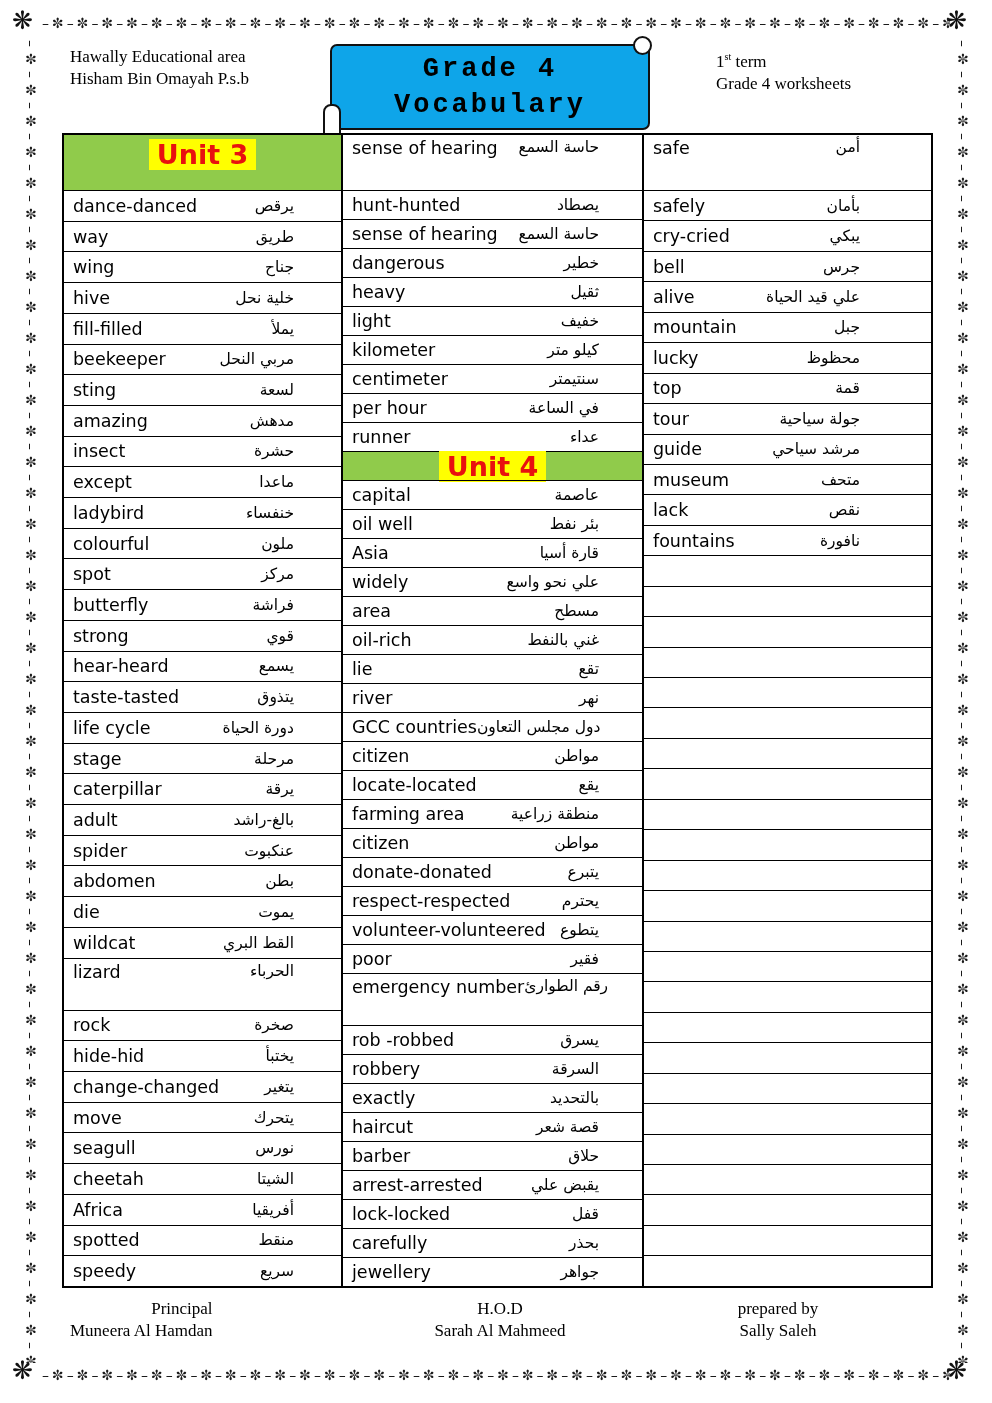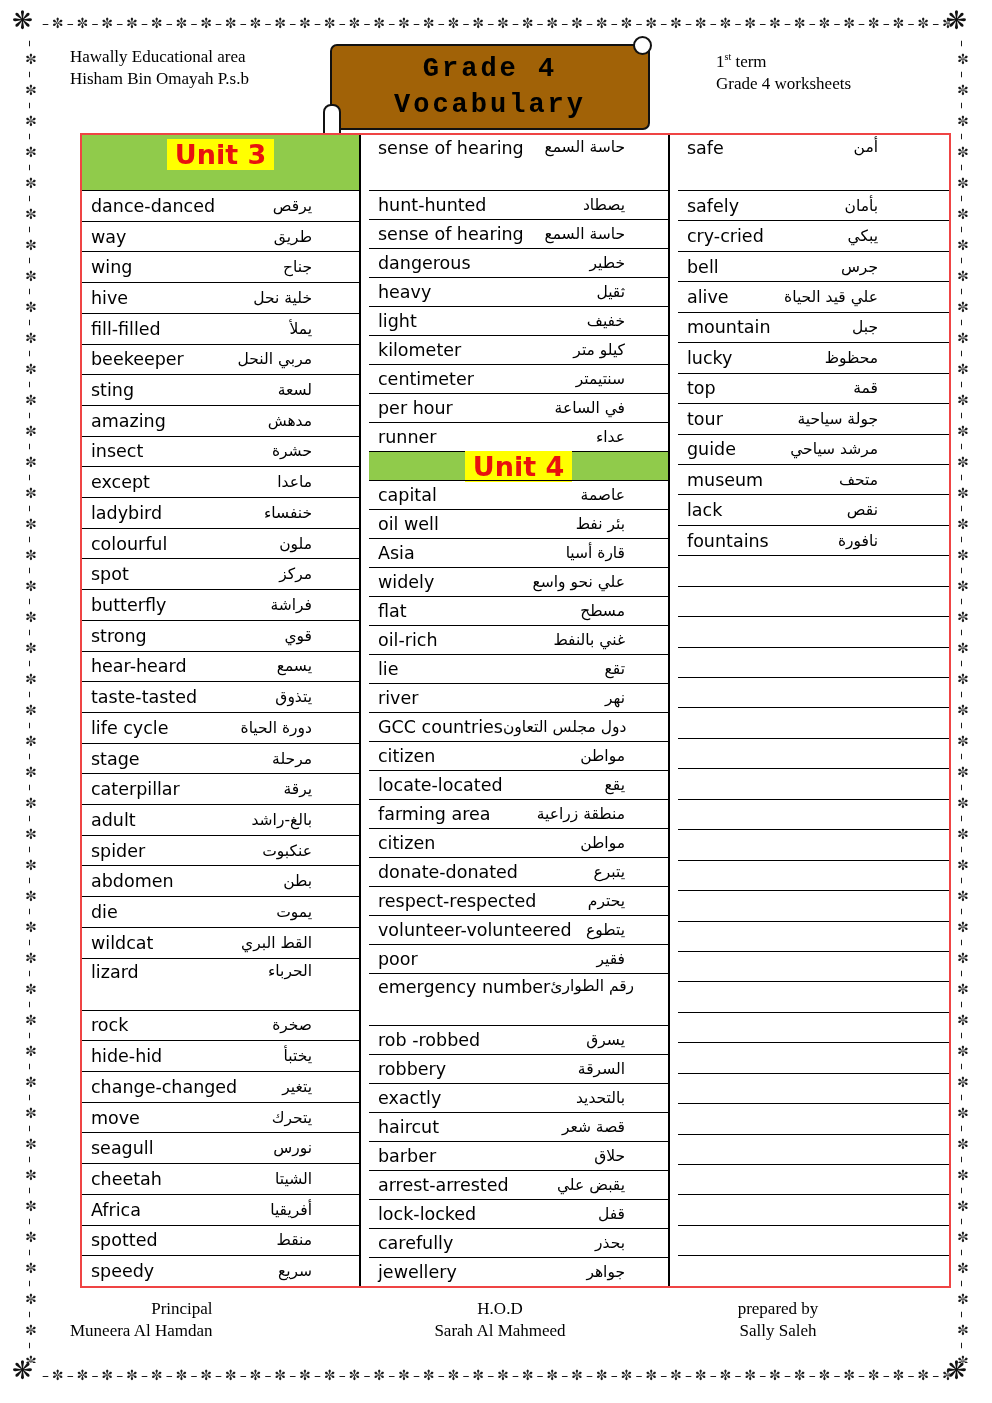--- a/index.html
+++ b/index.html
@@ -19,33 +19,33 @@
   .corner.tr{left:946px;top:6px;}
   .corner.bl{left:12px;top:1356px;}
   .corner.br{left:946px;top:1356px;}
 
   
   .hdr-left{position:absolute;left:70px;top:46px;font-family:"Liberation Serif",serif;
             font-size:17px;line-height:22px;}
   .hdr-right{position:absolute;left:716px;top:46px;font-family:"Liberation Serif",serif;
              font-size:17px;line-height:22px;}
   .hdr-right sup{font-size:10px;}
-  .banner{position:absolute;left:330px;top:44px;width:316px;height:82px;background:#a16207;
+  .banner{position:absolute;left:330px;top:44px;width:316px;height:82px;background:#0ea5e9;
           border:2.5px solid #111;border-radius:7px;display:flex;flex-direction:column;
           justify-content:center;align-items:center;}
   .banner .curl-tr{position:absolute;right:-4px;top:-10px;width:15px;height:15px;
           border:2.5px solid #111;border-radius:50%;background:#fff;}
   .banner .curl-bl{position:absolute;left:-9px;bottom:-14px;width:14px;height:34px;
           border:2.5px solid #111;border-radius:8px;background:#fff;}
   .banner .t{font-family:"Liberation Mono",monospace;font-weight:bold;font-size:27px;
           letter-spacing:3px;line-height:36px;}
 
   
-  .vtable{position:absolute;left:80px;top:133px;width:867px;height:1151px;
-          border:2px solid #ef4444;display:flex;gap:8px;}
+  .vtable{position:absolute;left:62px;top:133px;width:867px;height:1151px;
+          border:2px solid #000000;display:flex;}
   .col{display:flex;flex-direction:column;min-width:0;}
   .col0{width:277px;border-right:2px solid #000;}
   .col1{width:299px;border-right:2px solid #000;}
   .col2{flex:1;}
   .row{flex:1 1 0;min-height:0;display:flex;align-items:center;padding:0 9px;box-sizing:border-box;}
   .row + .row{border-top:1.6px solid #000;}
   .row.lead{flex:0 0 55px;align-items:flex-start;padding-top:3px;}
   .row.big{flex:0 0 52px;align-items:flex-start;padding-top:3px;}
   .en{font-size:17.5px;white-space:nowrap;}
   .ar{margin-left:auto;font-size:15.5px;white-space:nowrap;direction:rtl;}
@@ -295,21 +295,21 @@
         </div>
         <div class="row">
           <span class="en">Asia</span>
           <span class="ar">قارة أسيا</span>
         </div>
         <div class="row">
           <span class="en">widely</span>
           <span class="ar">علي نحو واسع</span>
         </div>
         <div class="row">
-          <span class="en">flat</span>
+          <span class="en">area</span>
           <span class="ar">مسطح</span>
         </div>
         <div class="row">
           <span class="en">oil-rich</span>
           <span class="ar">غني بالنفط</span>
         </div>
         <div class="row">
           <span class="en">lie</span>
           <span class="ar">تقع</span>
         </div>

